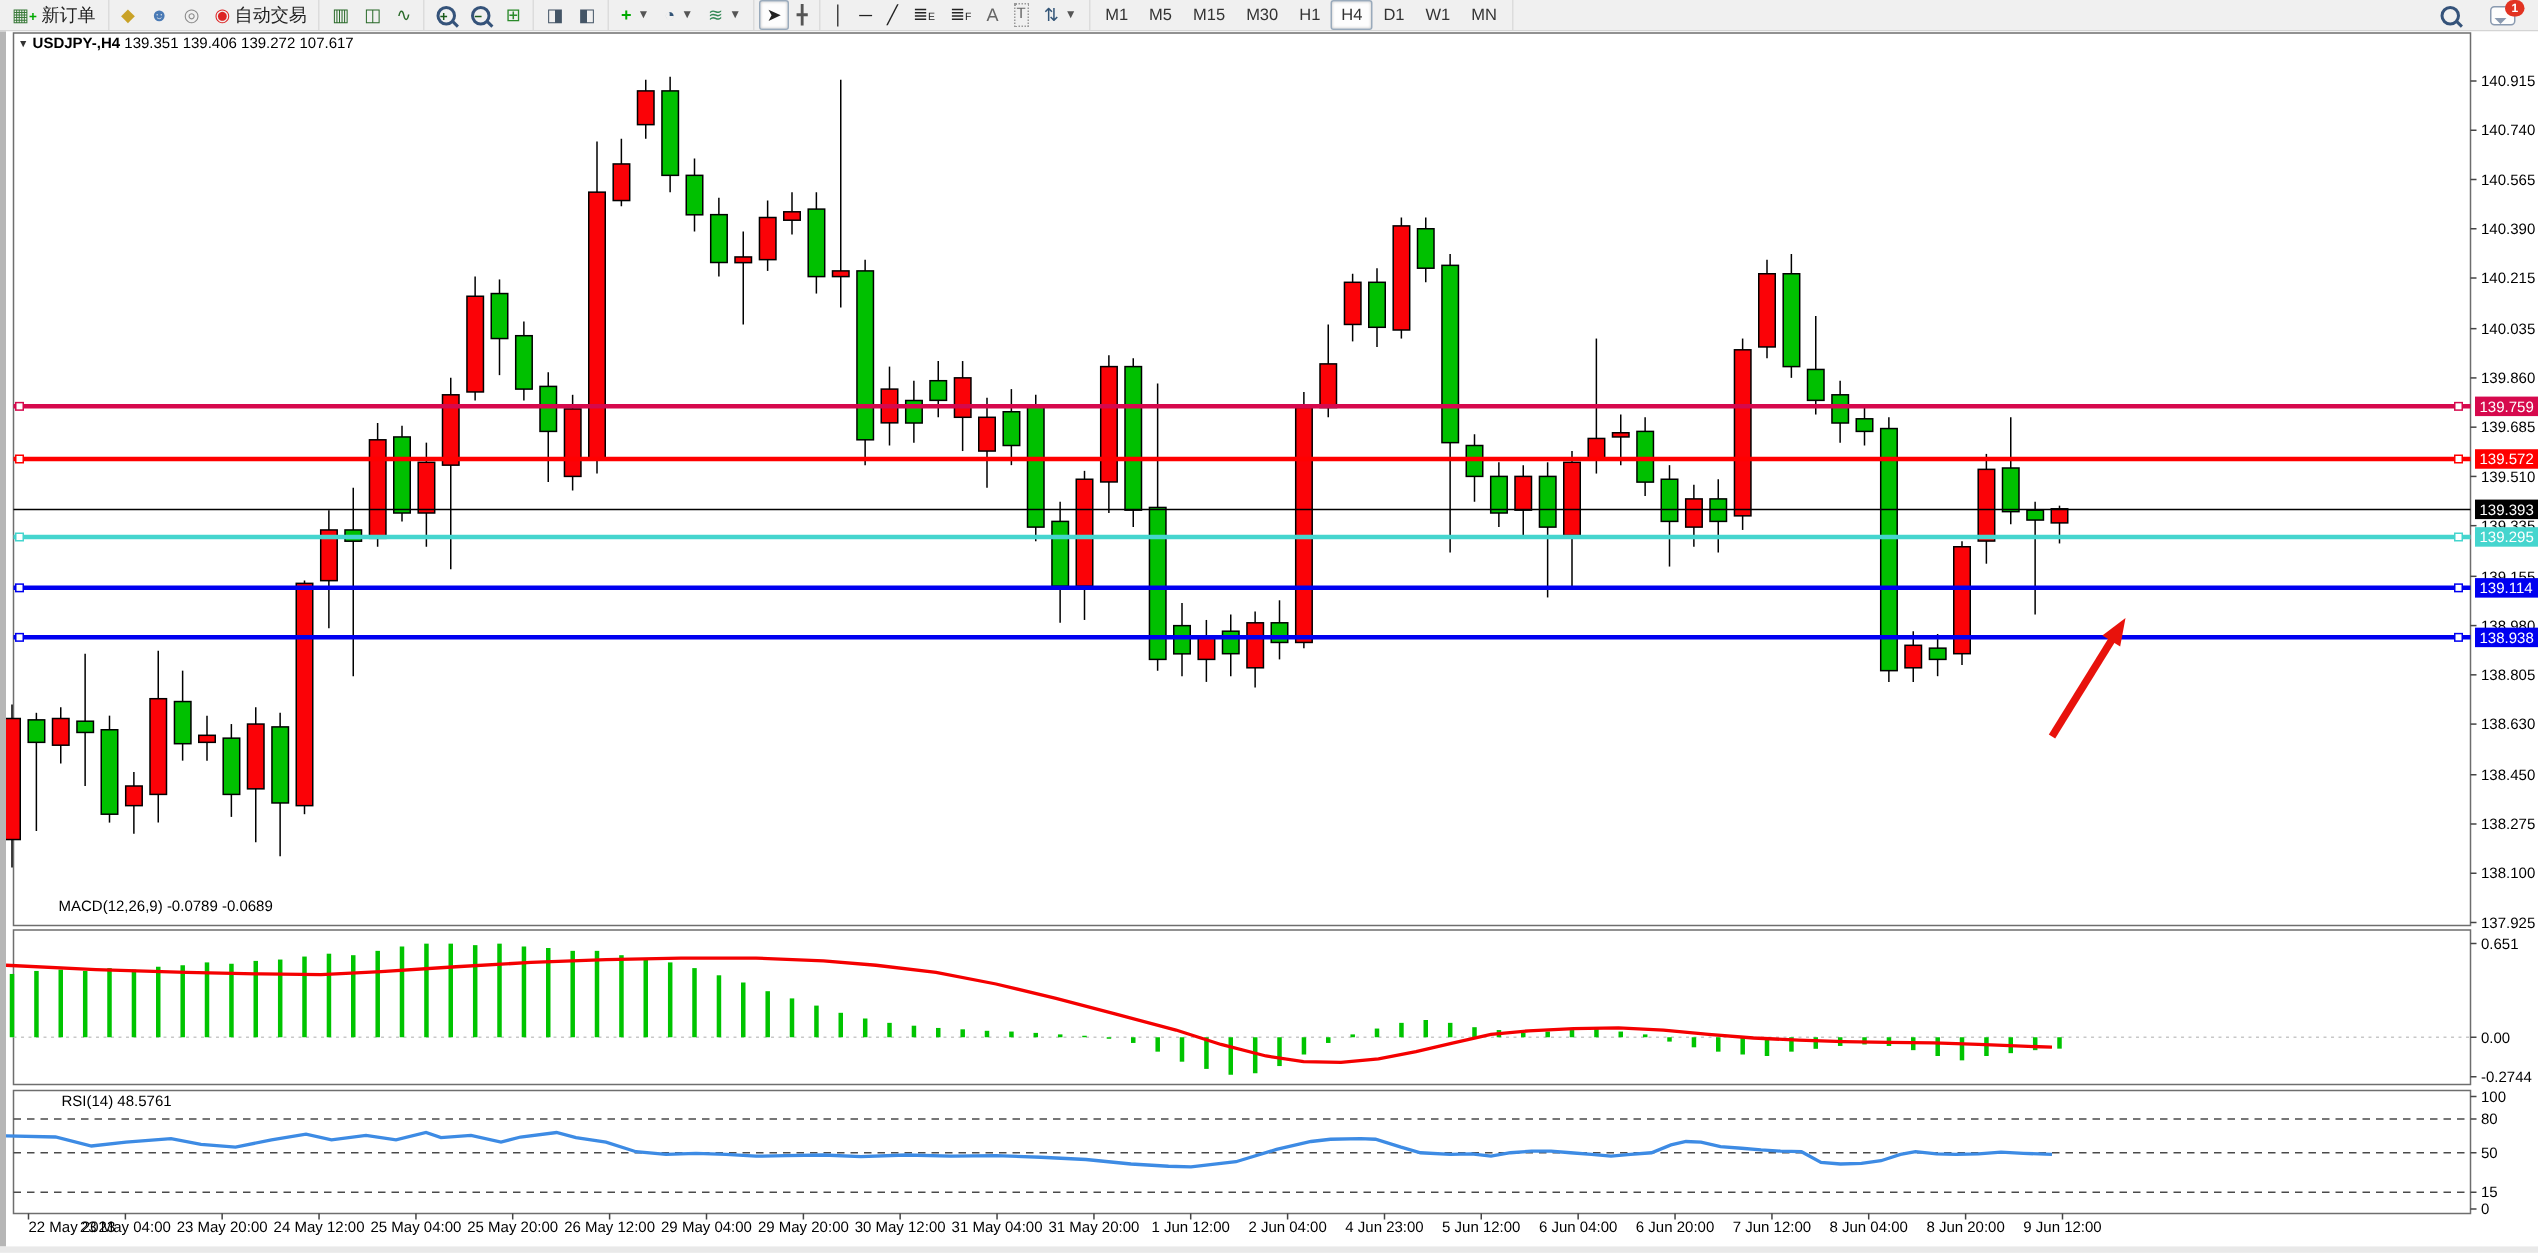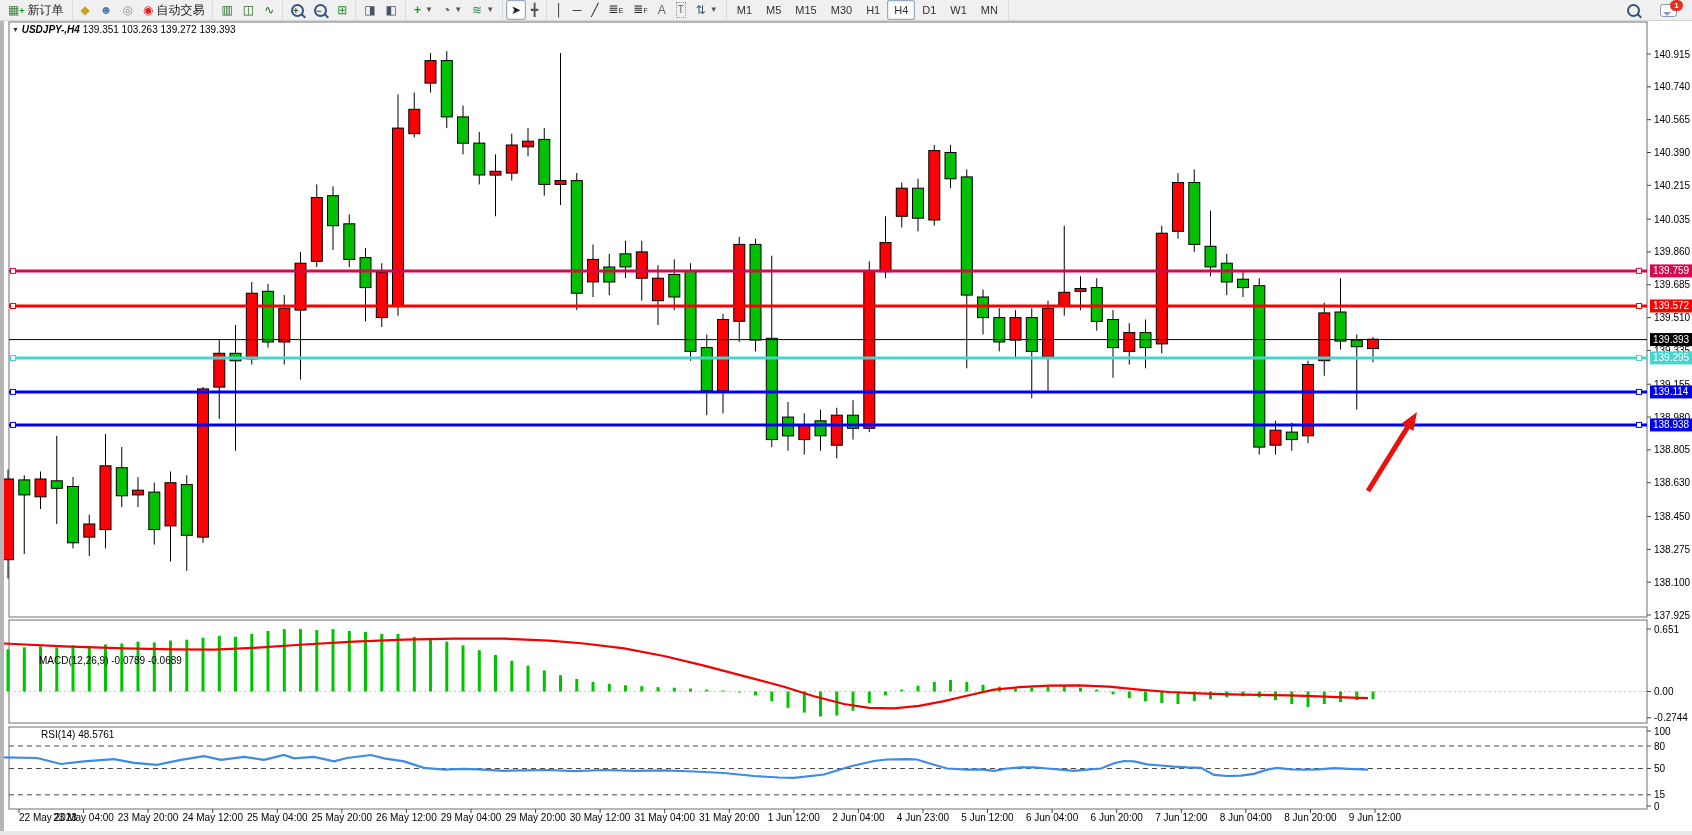--- a/index.html
+++ b/index.html
@@ -21,22 +21,22 @@
   #tb-right{margin-left:auto;display:flex;align-items:center;gap:10px;padding-right:10px;}
   .bubble{position:relative;width:15px;height:11px;background:#fdfdfd;border:1px solid #8a9ab0;border-radius:3px;}
   .bubble::after{content:"";position:absolute;left:2px;bottom:-4px;border:4px solid transparent;border-top-color:#8a9ab0;}
   .badge{position:absolute;right:-7px;top:-5px;min-width:11px;height:11px;border-radius:6px;background:#e23322;
          color:#fff;font-size:8px;font-weight:bold;text-align:center;line-height:11px;padding:0 1px;}
   
   #chartwin{position:absolute;left:0;top:21px;width:1692px;height:810px;background:#fff;border-left:4px solid #b6b6b6;}
   #chart-svg{position:absolute;left:0;top:0;}
   .overlay-label{position:absolute;font-size:10px;color:#000;white-space:nowrap;}
   #chart-title{left:8px;top:3px;}
-  #chart-title b{font-weight:bold;font-style:italic;}
-  #macd-label{left:8px;top:634px;padding-left:27px;}
+  #chart-title b{font-weight:bold;}
+  #macd-label{left:8px;top:578px;padding-left:27px;}
   #rsi-label{left:8px;top:708px;margin-left:29px;}
   #bottom-strip{position:absolute;left:0;top:831px;width:1692px;height:4px;background:#e9e9e9;}
 </style>
 </head>
 <body>
 
 <div id="app">
 
   <div id="toolbar">
     <div class="tb-group">
@@ -574,21 +574,21 @@
           <text x="1241.8" y="800" text-anchor="middle" font-size="10" fill="#000" font-family="Liberation Sans, sans-serif">8 Jun 04:00</text>
           <line x1="1306.4" y1="788" x2="1306.4" y2="792" stroke="#444"></line>
           <text x="1306.4" y="800" text-anchor="middle" font-size="10" fill="#000" font-family="Liberation Sans, sans-serif">8 Jun 20:00</text>
           <line x1="1371.0" y1="788" x2="1371.0" y2="792" stroke="#444"></line>
           <text x="1371.0" y="800" text-anchor="middle" font-size="10" fill="#000" font-family="Liberation Sans, sans-serif">9 Jun 12:00</text>
         </g>
       </svg>
     <div class="overlay-label" id="chart-title">
       <span style="font-size:7px;vertical-align:1px;color:#333;">▼</span>
       <b>USDJPY-,H4</b>
-      <span>139.351 103.263 139.272 139.393</span>
+      <span>139.351 139.406 139.272 107.617</span>
     </div>
     <div class="overlay-label" id="macd-label">
       <span>MACD(12,26,9)</span> <span>-0.0789 -0.0689</span>
     </div>
     <div class="overlay-label" id="rsi-label">
       <span>RSI(14)</span> <span>48.5761</span>
     </div>
   </div>
   <div id="bottom-strip"></div>
 </div>

